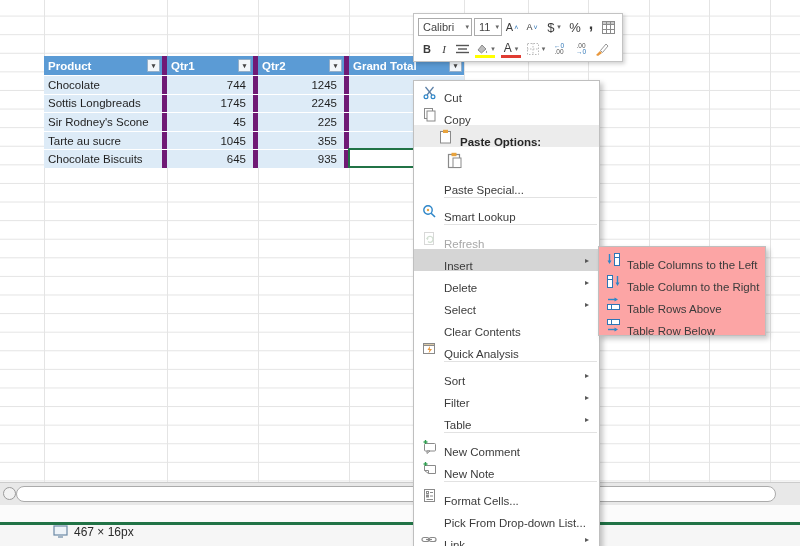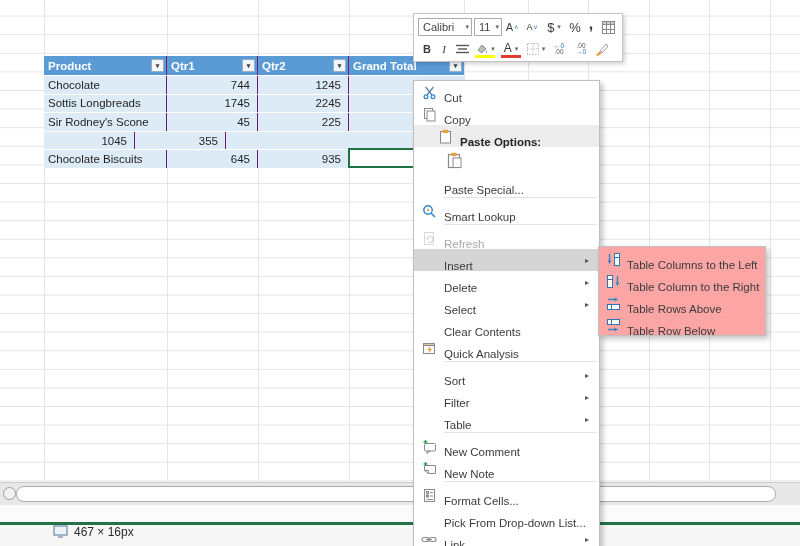--- a/index.html
+++ b/index.html
@@ -12,21 +12,21 @@
     background-image:linear-gradient(to bottom,#e4e4e4 1px,transparent 1px);
     background-size:100% 18.6px; background-position:0 15.6px; }
   .vline { position:absolute; top:0; width:1px; height:482px; background:#e4e4e4; }
 
   
   #xl-table { left:44px; top:56px; width:420px; font-size:11.5px; color:#1f1f1f; }
   .trow { display:flex; }
   .hrow { background:#5b9bd5; color:#fff; font-weight:bold; height:19px; }
   .brow { background:#ddebf7; height:18.6px; border-top:1px solid #fff; }
   .tcell { position:relative; display:flex; align-items:center; padding:0 4px;
-    border-right:1px solid #701a75; overflow:hidden; white-space:nowrap; }
+    border-right:5px solid #701a75; overflow:hidden; white-space:nowrap; }
   .c0{width:123px} .c1{width:91px} .c2{width:91px} .c3{width:115px; border-right:none;}
   .num { justify-content:flex-end; padding-right:7px; }
   .filter-btn { position:absolute; right:2px; top:50%; margin-top:-6.5px; width:13px; height:13px;
     background:#f2f6fa; border:1px solid #96afc8; color:#444; font-size:7px; line-height:11px;
     text-align:center; border-radius:1px; }
 
   
   #sel-cell { left:348px; top:148px; width:116px; height:20px; background:#fff;
     border:2px solid #217346; z-index:5; }
 
@@ -129,20 +129,21 @@
     <div class="tcell c2 num">2245</div>
     <div class="tcell c3"></div>
   </div>
   <div class="trow brow">
     <div class="tcell c0">Sir Rodney's Scone</div>
     <div class="tcell c1 num">45</div>
     <div class="tcell c2 num">225</div>
     <div class="tcell c3"></div>
   </div>
   <div class="trow brow">
+    <div class="tcell c0">Tarte au sucre</div>
     <div class="tcell c1 num">1045</div>
     <div class="tcell c2 num">355</div>
     <div class="tcell c3"></div>
   </div>
   <div class="trow brow">
     <div class="tcell c0">Chocolate Biscuits</div>
     <div class="tcell c1 num">645</div>
     <div class="tcell c2 num">935</div>
     <div class="tcell c3"></div>
   </div>

